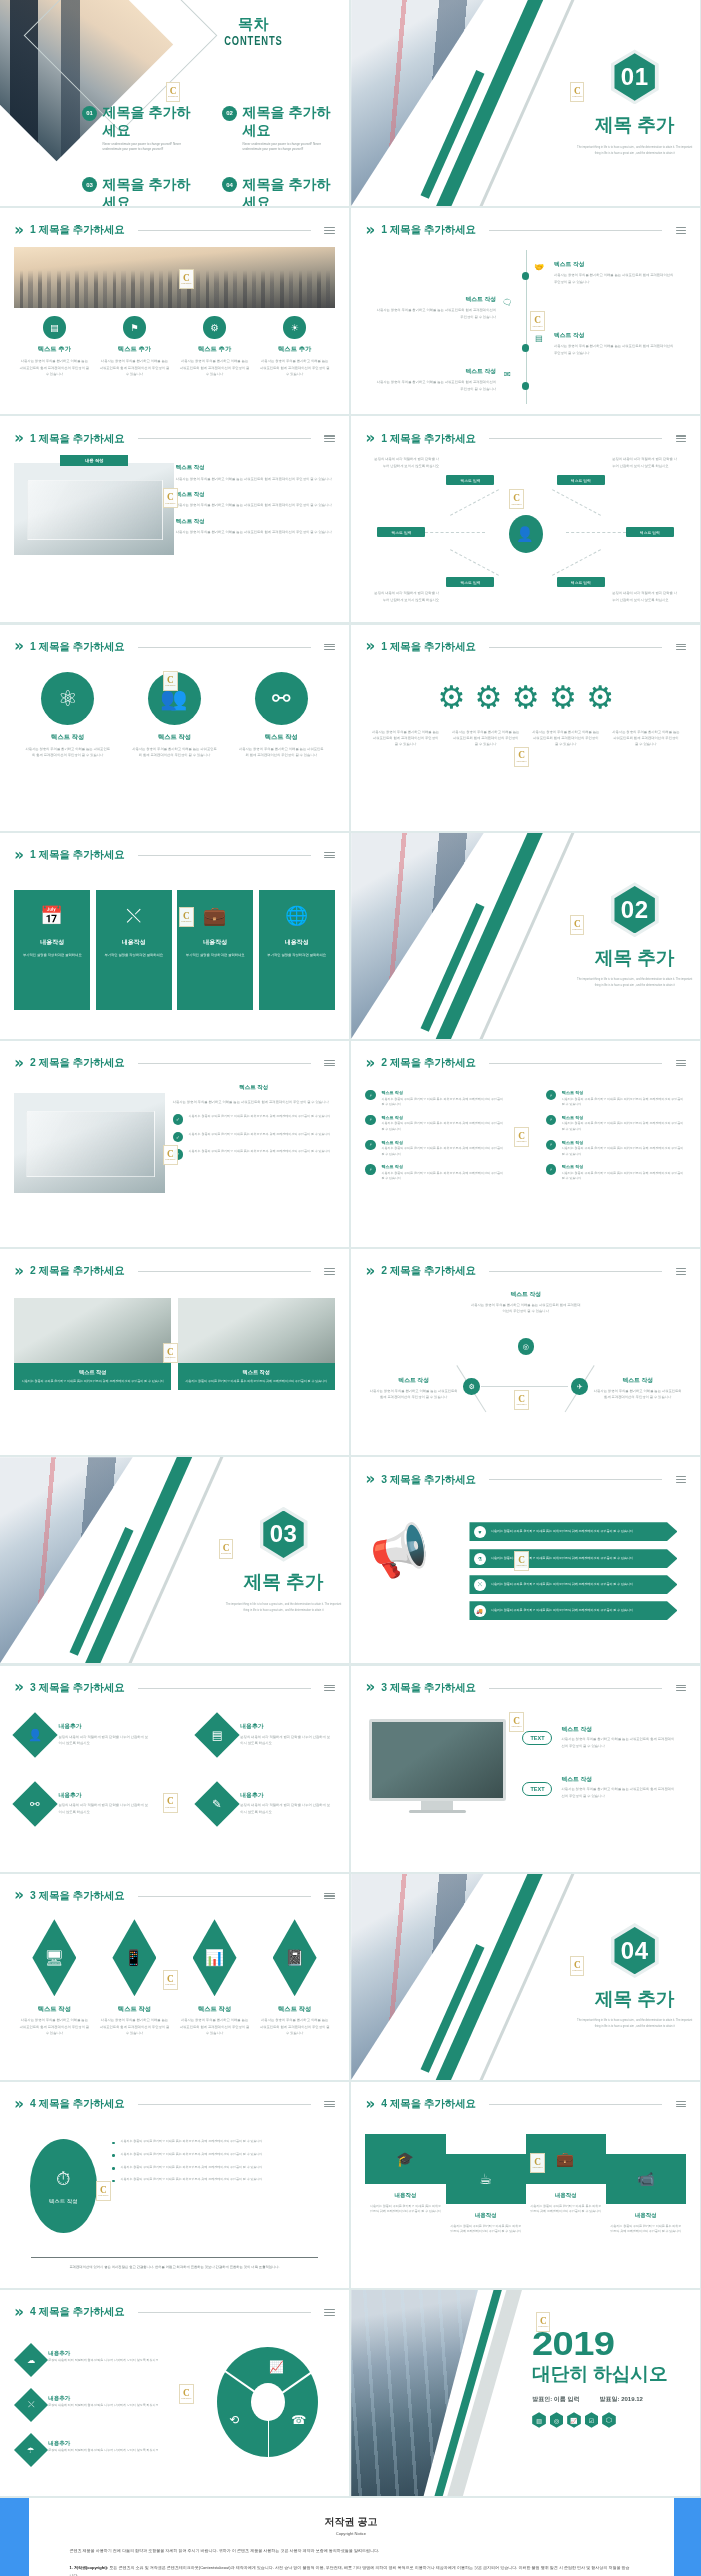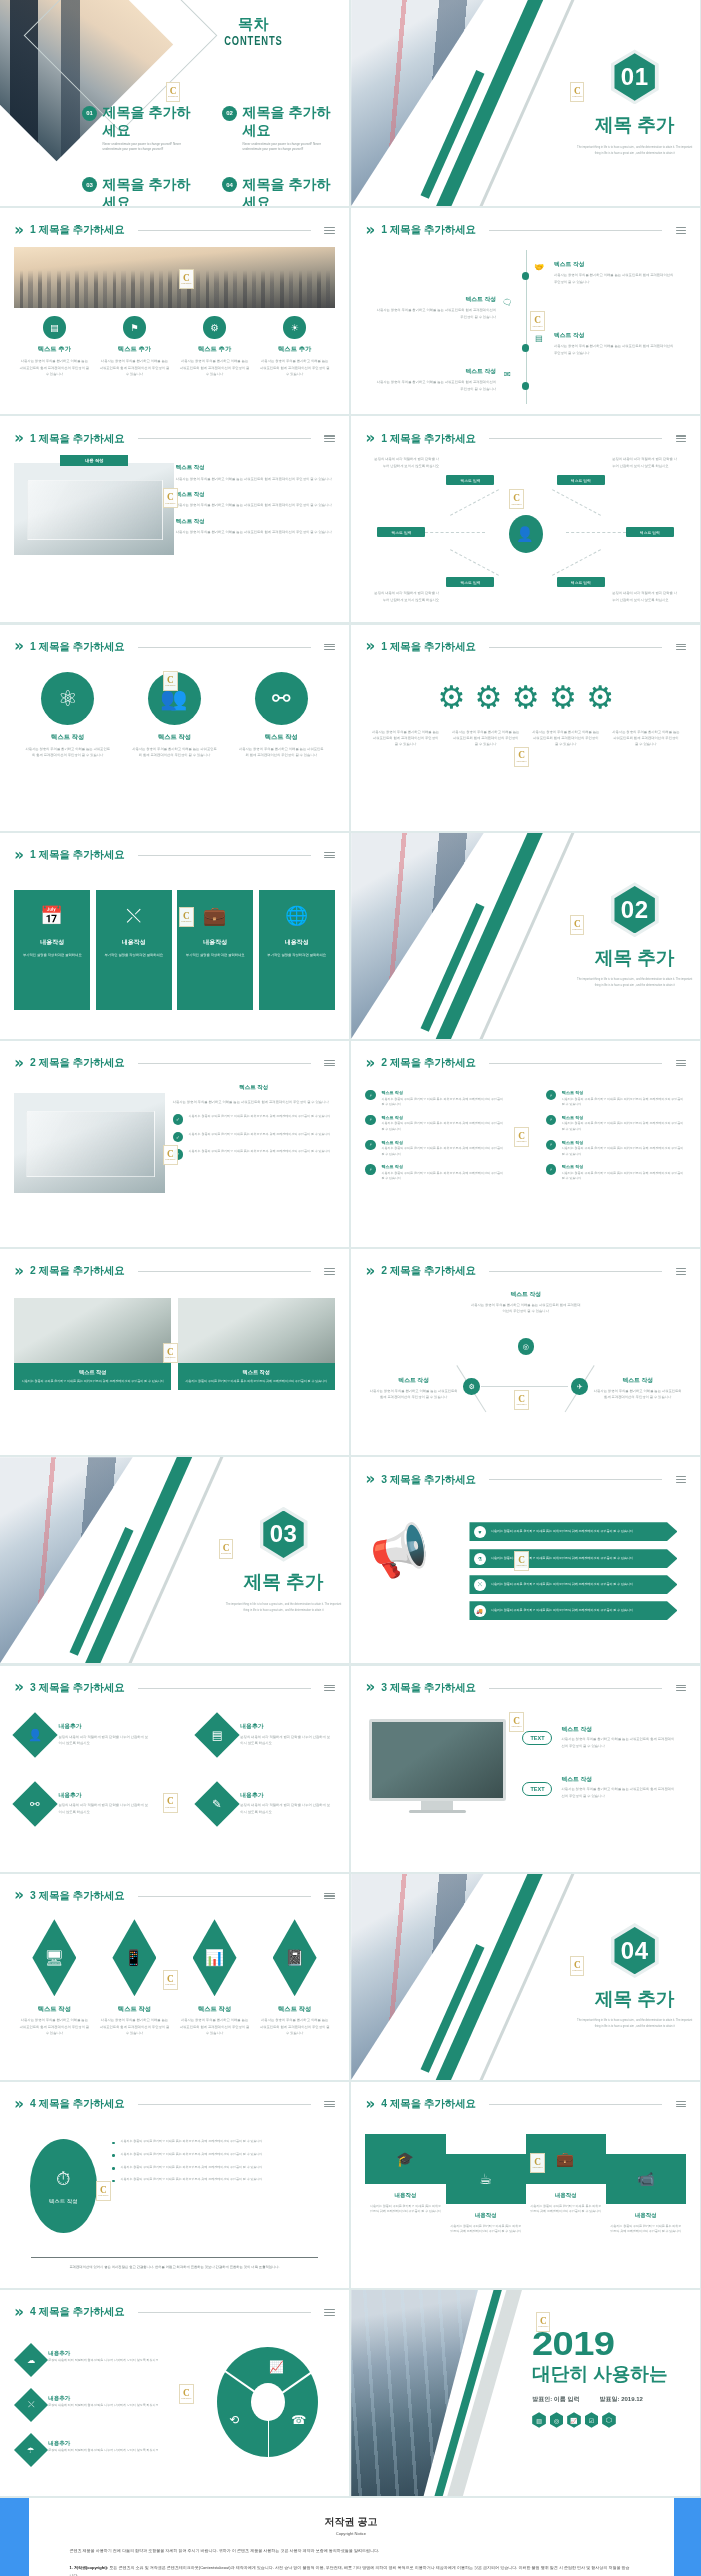--- a/index.html
+++ b/index.html
@@ -1207,21 +1207,21 @@
   <div class="slide">
     <div class="thanks-photo"></div>
     <div class="thanks-stripe2"></div>
     <div class="thanks-stripe"></div>
     <div class="wm" style="left:185px;top:22px;">
       <b>C</b>
         <s>CONTENTS</s>
       </div>
     <div class="thanks-right">
       <div class="yr">2019</div>
-      <div class="th">대단히 사용하는</div>
+      <div class="th">대단히 하십시오</div>
       <div class="meta">
         <span>발표인: 이름 입력</span>
         <span>발표일: 2019.12</span>
       </div>
       <div class="hexrow">
         <div class="hexs">▥</div>
         <div class="hexs">◎</div>
         <div class="hexs">📈</div>
         <div class="hexs">☑</div>
         <div class="hexs">🖵</div>

